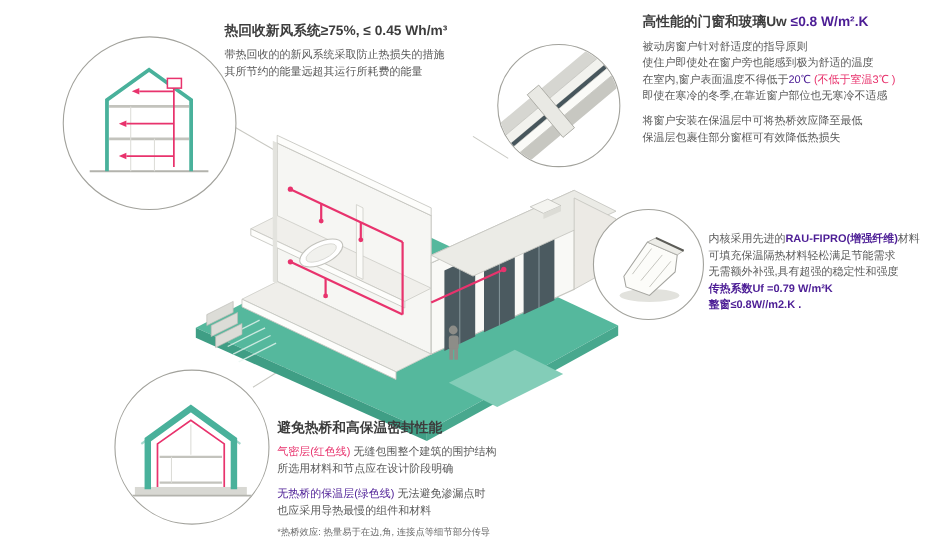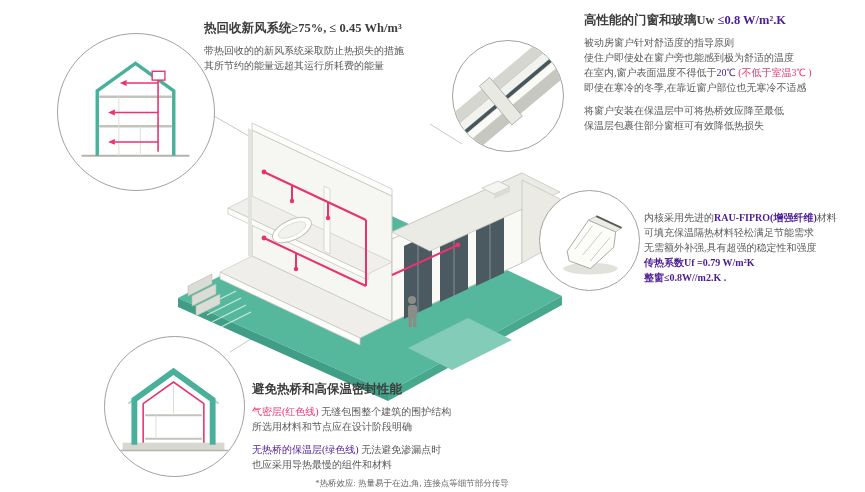--- a/index.html
+++ b/index.html
@@ -1,30 +1,30 @@
 <!DOCTYPE html>
 <html><head>
 <meta charset="utf-8">
 <style>
   html,body{margin:0;padding:0;background:#ffffff;}
   .canvas{position:relative;width:865px;height:492px;background:#ffffff;overflow:hidden;
-          font-family:Liberation Serif, serif;}
+          font-family:Liberation Sans, sans-serif;}
   svg{display:block;}
   .layer{position:absolute;left:0;top:0;}
   .circle{position:absolute;border:1.5px solid #a2a29c;border-radius:50%;background:#ffffff;
           overflow:hidden;box-sizing:border-box;}
   .tb{position:absolute;}
   .title{font-size:12.5px;font-weight:bold;color:#3d3d3d;letter-spacing:0;margin-bottom:6px;}
   .body{font-size:10px;color:#5a5a5a;line-height:1.5;}
   .line{white-space:nowrap;}
   .green{color:#4c1d95;}
   .pink{color:#e8336d;}
   .bold{font-weight:bold;}
   .gap{height:8px;}
-  .footnote{font-size:8.5px;color:#6a6a6a;margin-top:5px;text-align:center;}
+  .footnote{font-size:8.5px;color:#6a6a6a;margin-top:5px;}
 </style>
 </head>
 <body>
 
 <div class="canvas">
 
   <svg class="layer" width="865" height="492">
     <g stroke="#c8c8c2" stroke-width="1">
       <line x1="214" y1="116" x2="266" y2="146"></line>
       <line x1="462" y1="144" x2="430" y2="124"></line>

